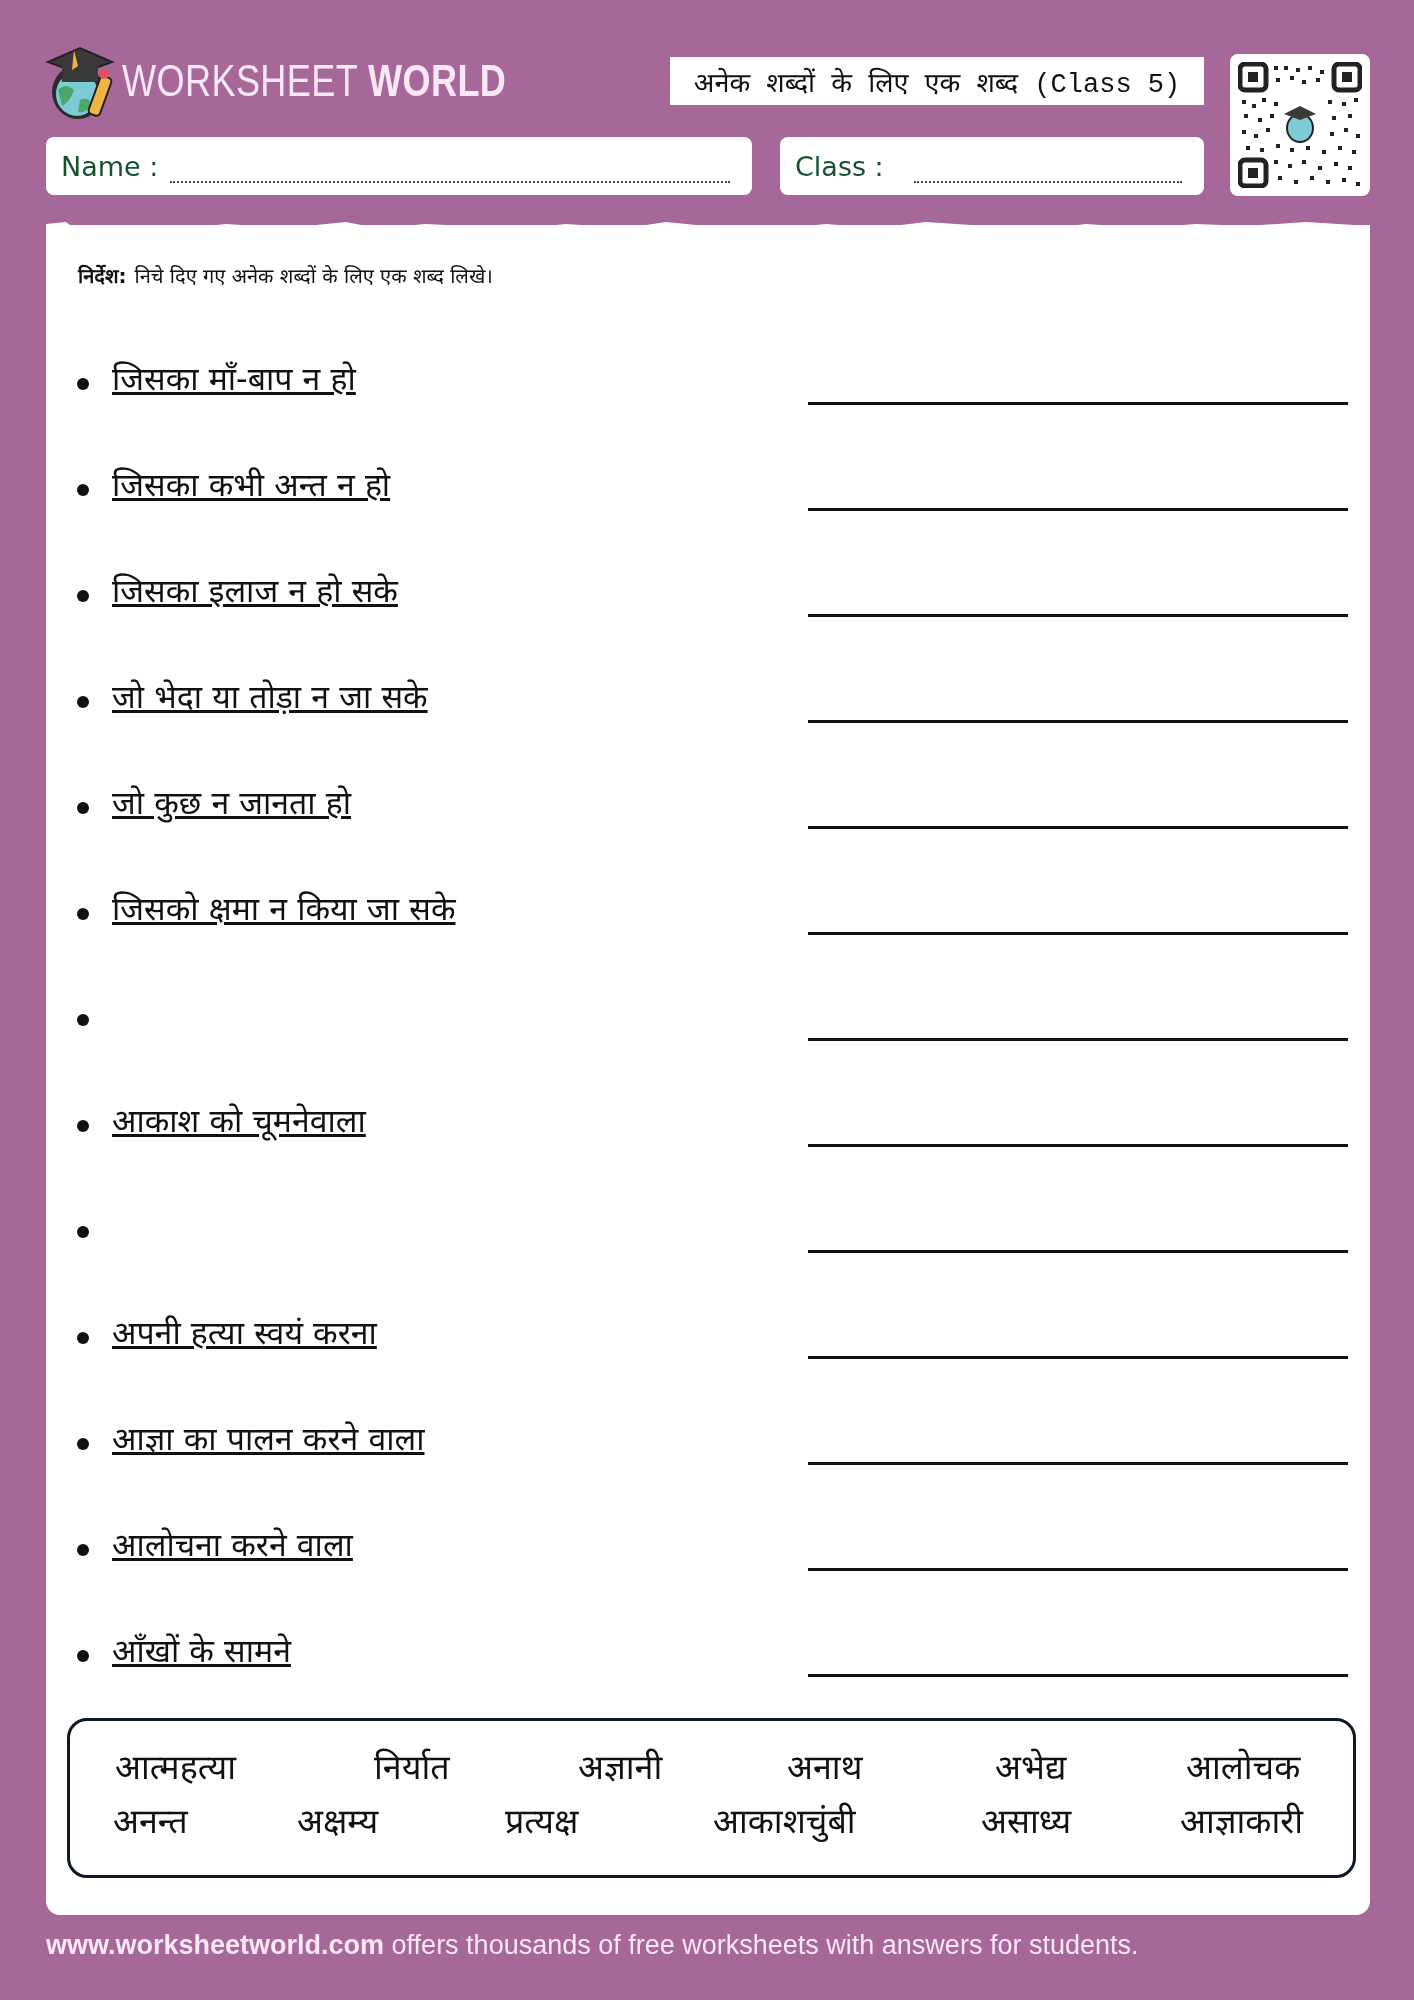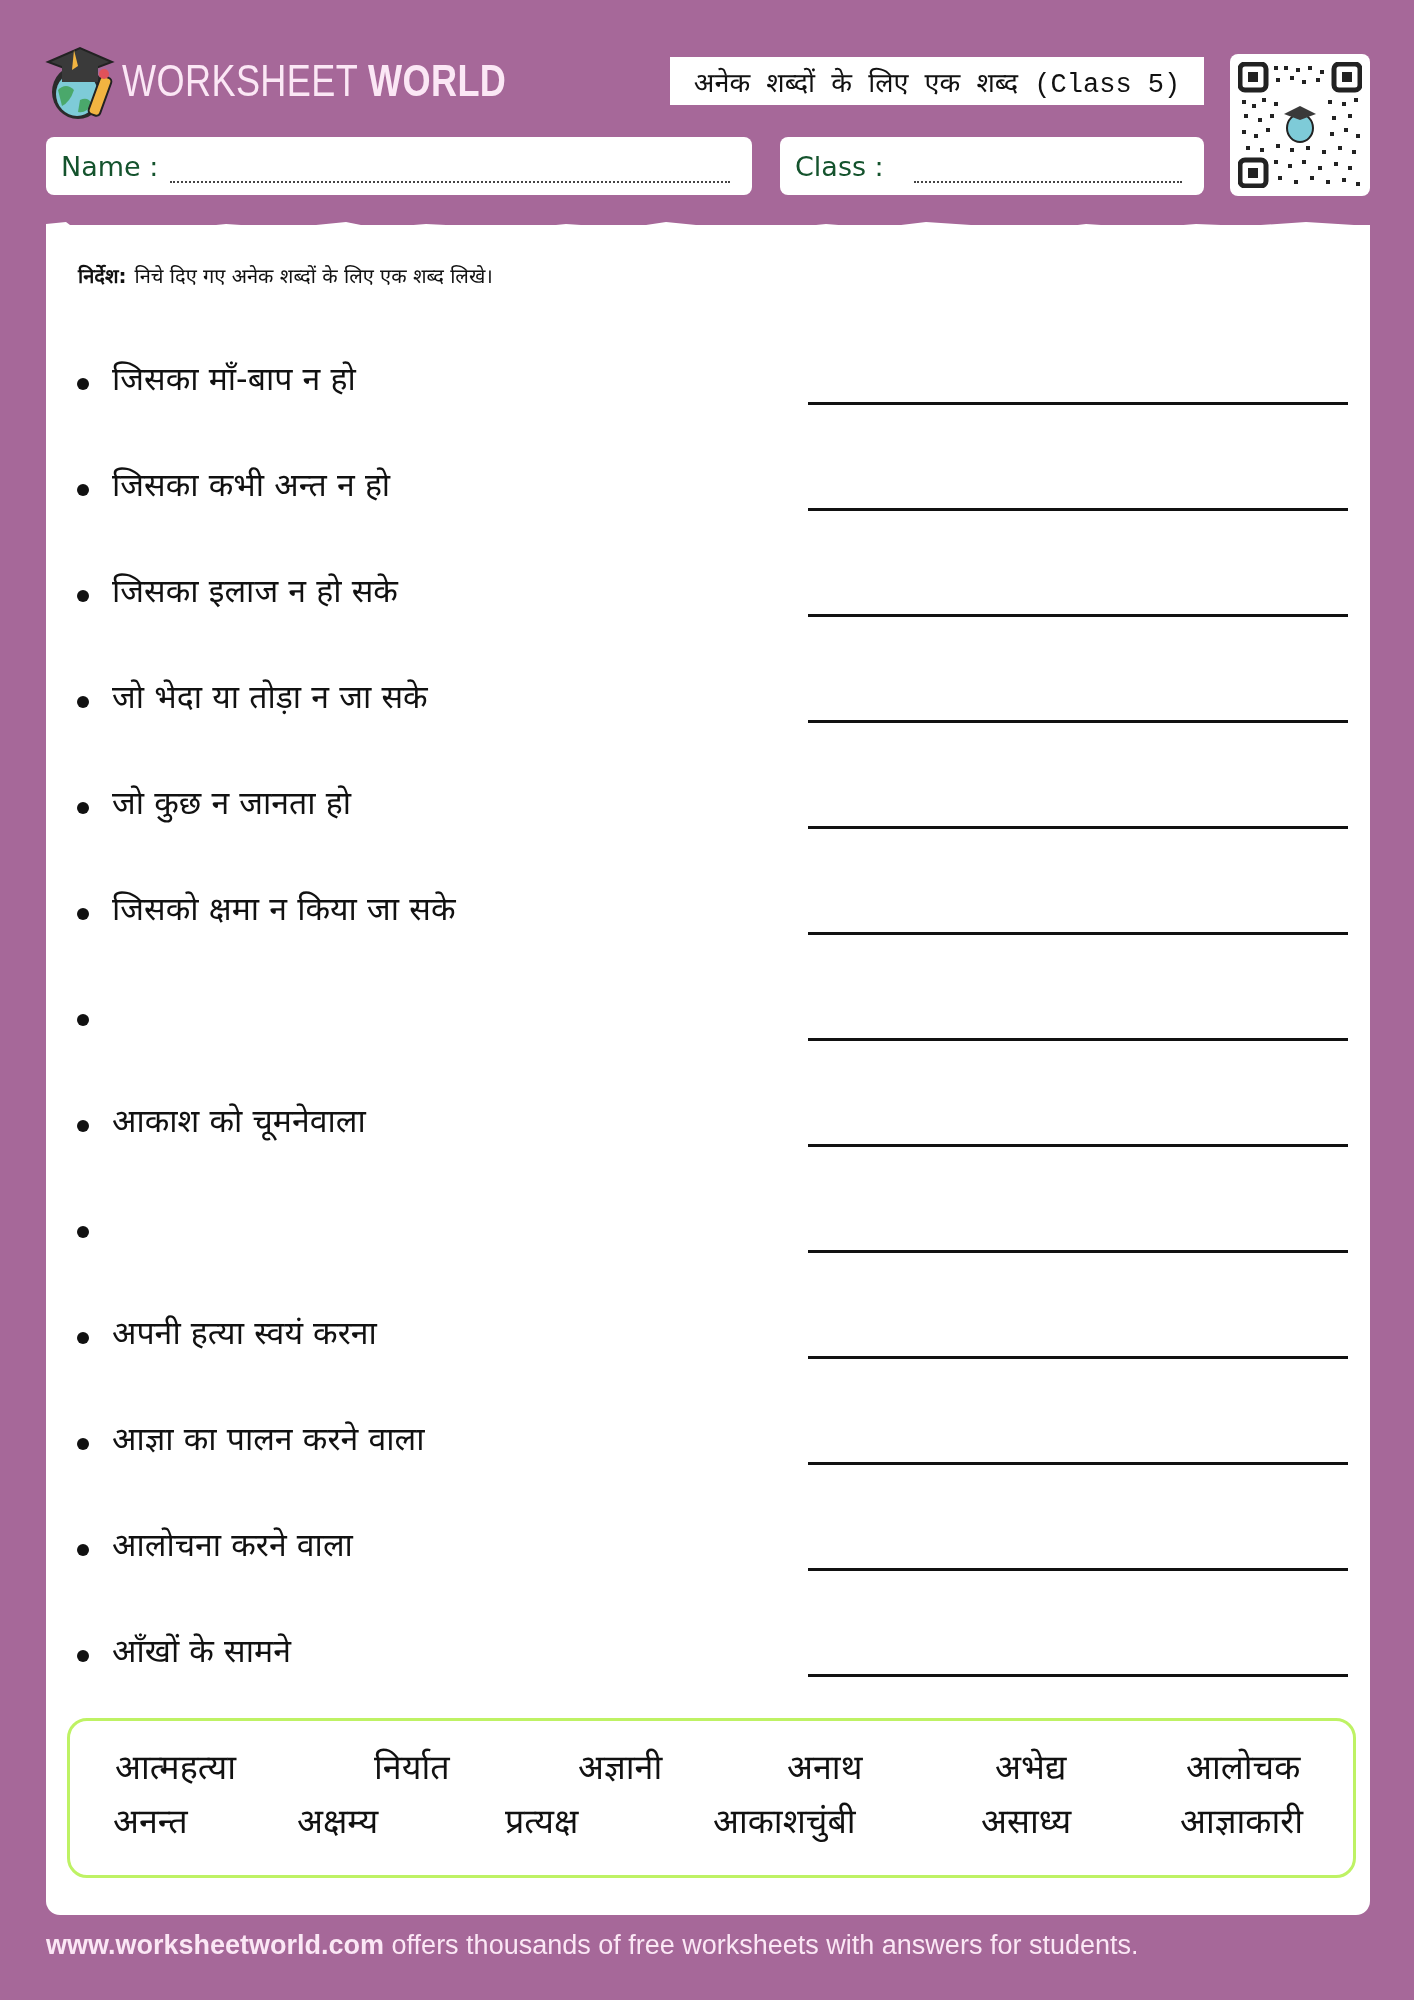--- a/index.html
+++ b/index.html
@@ -36,26 +36,26 @@
     position: absolute; left: 46px; top: 225px; width: 1324px; height: 1690px;
     background: #fff; border-radius: 0 0 14px 14px;
   }
   .torn { position: absolute; left: 46px; top: 214px; width: 1324px; height: 30px; }
   .instr { position: absolute; left: 78px; top: 262px; font-size: 20px; color: #111; }
   .instr b { font-weight: 700; margin-right: 8px; }
 
   .q-list { position: absolute; left: 0; top: 0; }
   .q-row { position: absolute; left: 0; width: 1414px; height: 60px; }
   .q-bullet { position: absolute; left: 77px; top: 22px; width: 12px; height: 12px; border-radius: 50%; background: #111; }
-  .q-text { position: absolute; left: 112px; top: 0; font-size: 32px; color: #111; white-space: nowrap; }
+  .q-text { position: absolute; left: 112px; top: 0; font-size: 32px; color: #111; white-space: nowrap; text-decoration: underline; }
   .q-line { position: absolute; left: 808px; width: 540px; top: 46px; height: 3px; background: #111; }
 
   .bank {
     position: absolute; left: 67px; top: 1718px; width: 1289px; height: 160px;
-    border: 3px solid #bef264; border-radius: 20px; box-sizing: border-box;
+    border: 3px solid #0f172a; border-radius: 20px; box-sizing: border-box;
   }
   .bank-word { position: absolute; font-size: 34px; color: #111; white-space: nowrap; }
   .footer {
     position: absolute; left: 46px; top: 1930px; font-size: 27px;
     color: #fbe7f5; white-space: nowrap;
     font-family: "Liberation Sans", sans-serif;
   }
   .footer b { font-weight: 700; }
 </style>
 </head>

